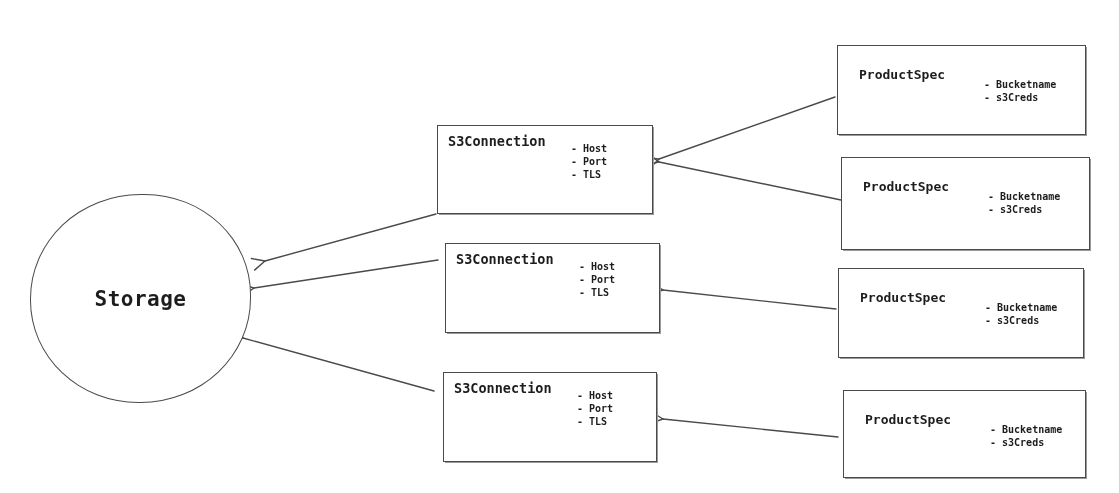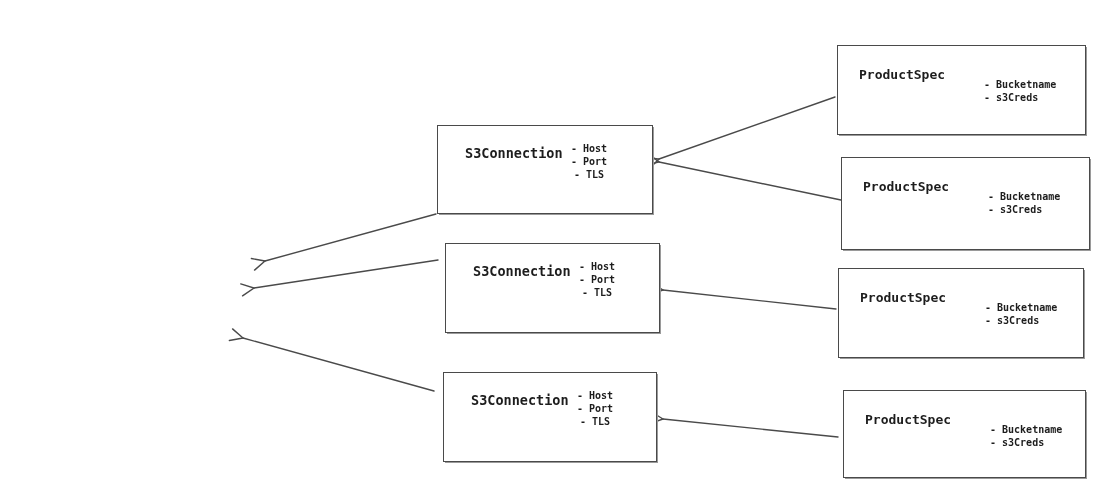--- a/index.html
+++ b/index.html
@@ -41,30 +41,30 @@
   .storage-label {
     font-size: 21px;
     font-weight: bold;
     letter-spacing: 0.5px;
   }
   .node-title {
     position: absolute;
     font-weight: bold;
     white-space: nowrap;
   }
-  .s3c .node-title { left: 10px; top: 19px; font-size: 13.5px; margin-left: 17px; }
+  .s3c .node-title { left: 10px; top: 7px; font-size: 13.5px; }
   .ps  .node-title { left: 21px; top: 21px; font-size: 13px; }
   .attrs {
     position: absolute;
     font-size: 10px;
     font-weight: bold;
     line-height: 13px;
     white-space: nowrap;
   }
-  .s3c .attrs { left: 133px; top: 16px; text-align: center; }
+  .s3c .attrs { left: 133px; top: 16px; }
   .ps  .attrs { left: 146px; top: 32px; }
 
   
   #s3c-0 { left: 437px; top: 125px; width: 216px; height: 89px; }
   #s3c-1 { left: 445px; top: 243px; width: 215px; height: 90px; }
   #s3c-2 { left: 443px; top: 372px; width: 214px; height: 90px; }
   #ps-0  { left: 837px; top: 45px;  width: 249px; height: 90px; }
   #ps-1  { left: 841px; top: 157px; width: 249px; height: 93px; }
   #ps-2  { left: 838px; top: 268px; width: 246px; height: 90px; }
   #ps-3  { left: 843px; top: 390px; width: 243px; height: 88px; }
@@ -82,20 +82,23 @@
     </defs>
     <line x1="835" y1="97" x2="659" y2="159" marker-end="url(#arrowhead)"></line>
     <line x1="841" y1="200" x2="659" y2="162" marker-end="url(#arrowhead)"></line>
     <line x1="836" y1="309" x2="663" y2="290" marker-end="url(#arrowhead)"></line>
     <line x1="838" y1="437" x2="663" y2="419" marker-end="url(#arrowhead)"></line>
     <line x1="436" y1="214" x2="265" y2="261" marker-end="url(#arrowhead)"></line>
     <line x1="438" y1="260" x2="254" y2="288" marker-end="url(#arrowhead)"></line>
     <line x1="434" y1="391" x2="243" y2="338" marker-end="url(#arrowhead)"></line>
   </svg>
 
+  <div class="storage-circle">
+    <span class="storage-label">Storage</span>
+  </div>
 
   <div id="s3c-0" class="node s3c">
     <div class="node-title">S3Connection</div>
     <div class="attrs">
       <div>- Host</div>
       <div>- Port</div>
       <div>- TLS</div>
     </div>
   </div>
 

